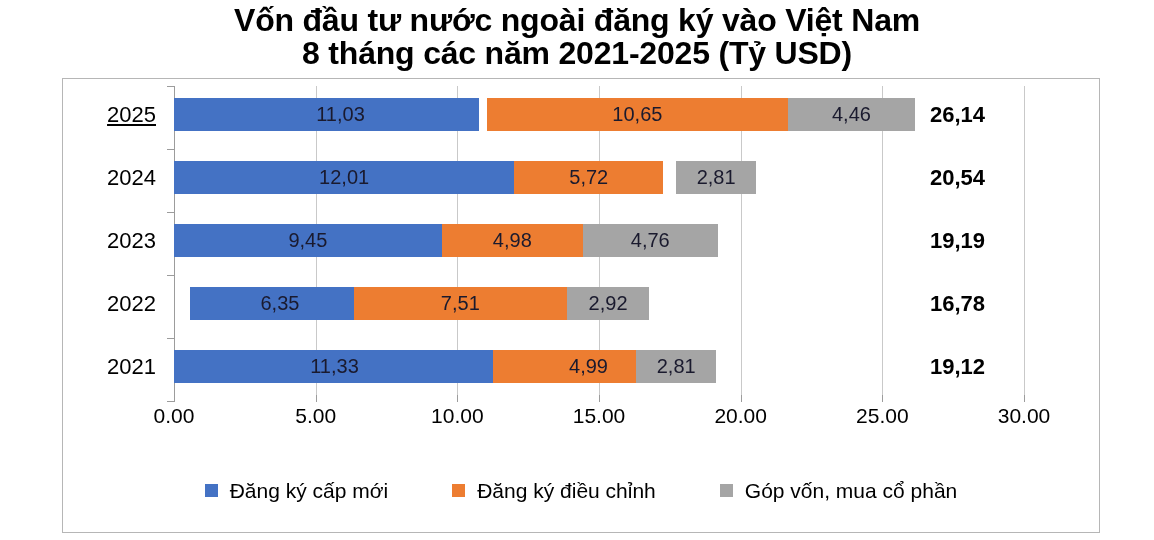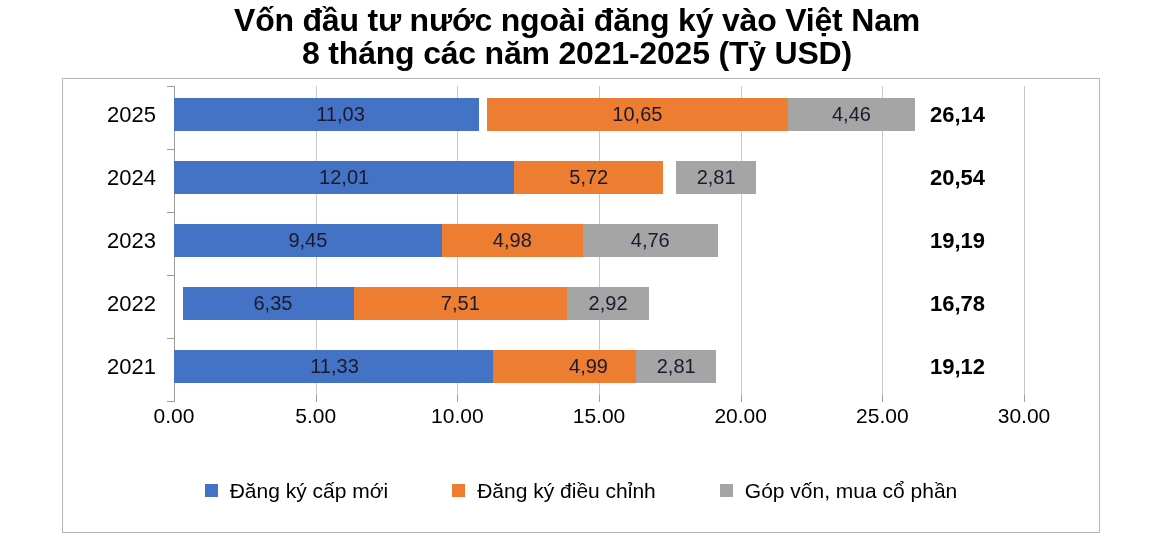--- a/index.html
+++ b/index.html
@@ -143,21 +143,21 @@
           <span>9,45</span>
         </div>
         <div class="seg orange" style="left: 267.75px; width: 141.1px;">
           <span>4,98</span>
         </div>
         <div class="seg gray" style="left: 408.85px; width: 134.867px;">
           <span>4,76</span>
         </div>
       </div>
       <div class="bar-row" style="top: 287px;">
-        <div class="seg blue" style="left: 9px; width: 179.917px;">
+        <div class="seg blue" style="left: 16px; width: 179.917px;">
           <span>6,35</span>
         </div>
         <div class="seg orange" style="left: 179.917px; width: 212.783px;">
           <span>7,51</span>
         </div>
         <div class="seg gray" style="left: 392.7px; width: 82.7333px;">
           <span>2,92</span>
         </div>
       </div>
       <div class="bar-row" style="top: 350px;">
@@ -166,21 +166,21 @@
         </div>
         <div class="seg orange" style="left: 319px; width: 143px; padding-left: 24px;">
           <span>4,99</span>
         </div>
         <div class="seg gray" style="left: 462.4px; width: 79.6167px;">
           <span>2,81</span>
         </div>
       </div>
     </div>
   <div id="cat-labels">
-      <div class="cat-label" style="top: 98px;">2025</div>
+      <div class="cat-label" style="top: 98px; text-decoration: underline;">2025</div>
       <div class="cat-label" style="top: 161px;">2024</div>
       <div class="cat-label" style="top: 224px;">2023</div>
       <div class="cat-label" style="top: 287px;">2022</div>
       <div class="cat-label" style="top: 350px;">2021</div>
     </div>
   <div id="totals">
       <div class="total-label" style="top: 98px;">26,14</div>
       <div class="total-label" style="top: 161px;">20,54</div>
       <div class="total-label" style="top: 224px;">19,19</div>
       <div class="total-label" style="top: 287px;">16,78</div>

